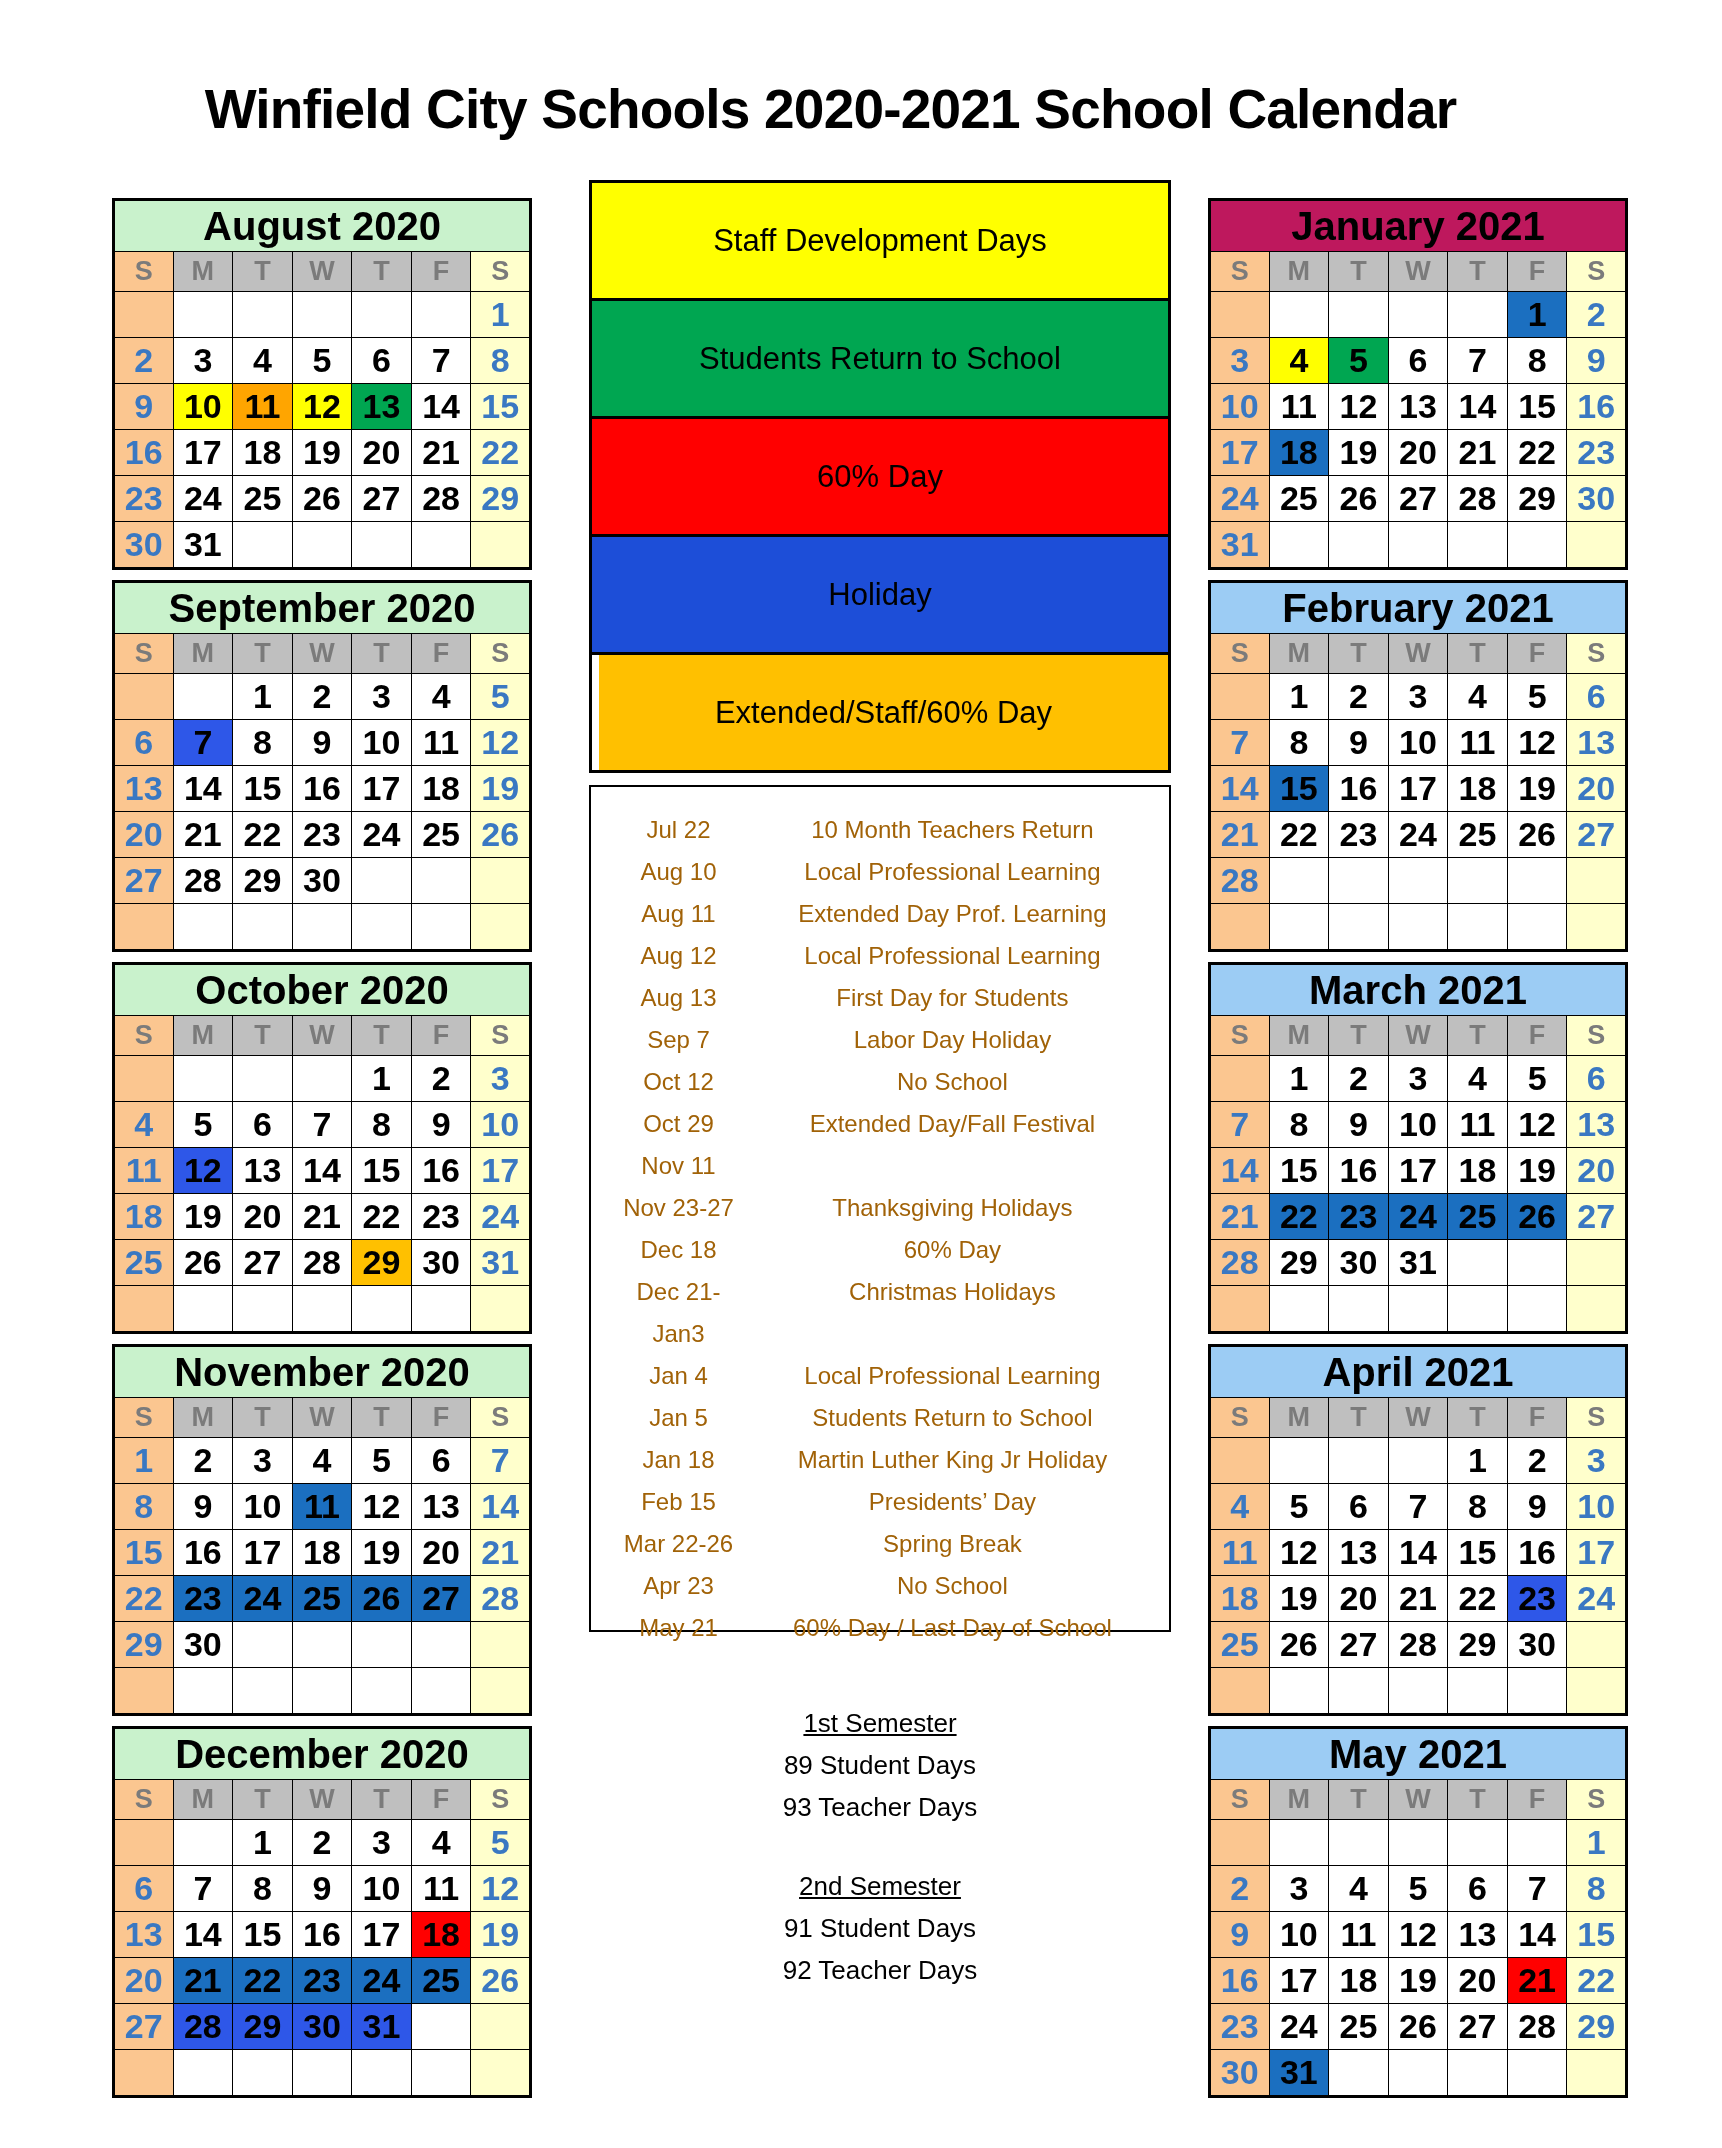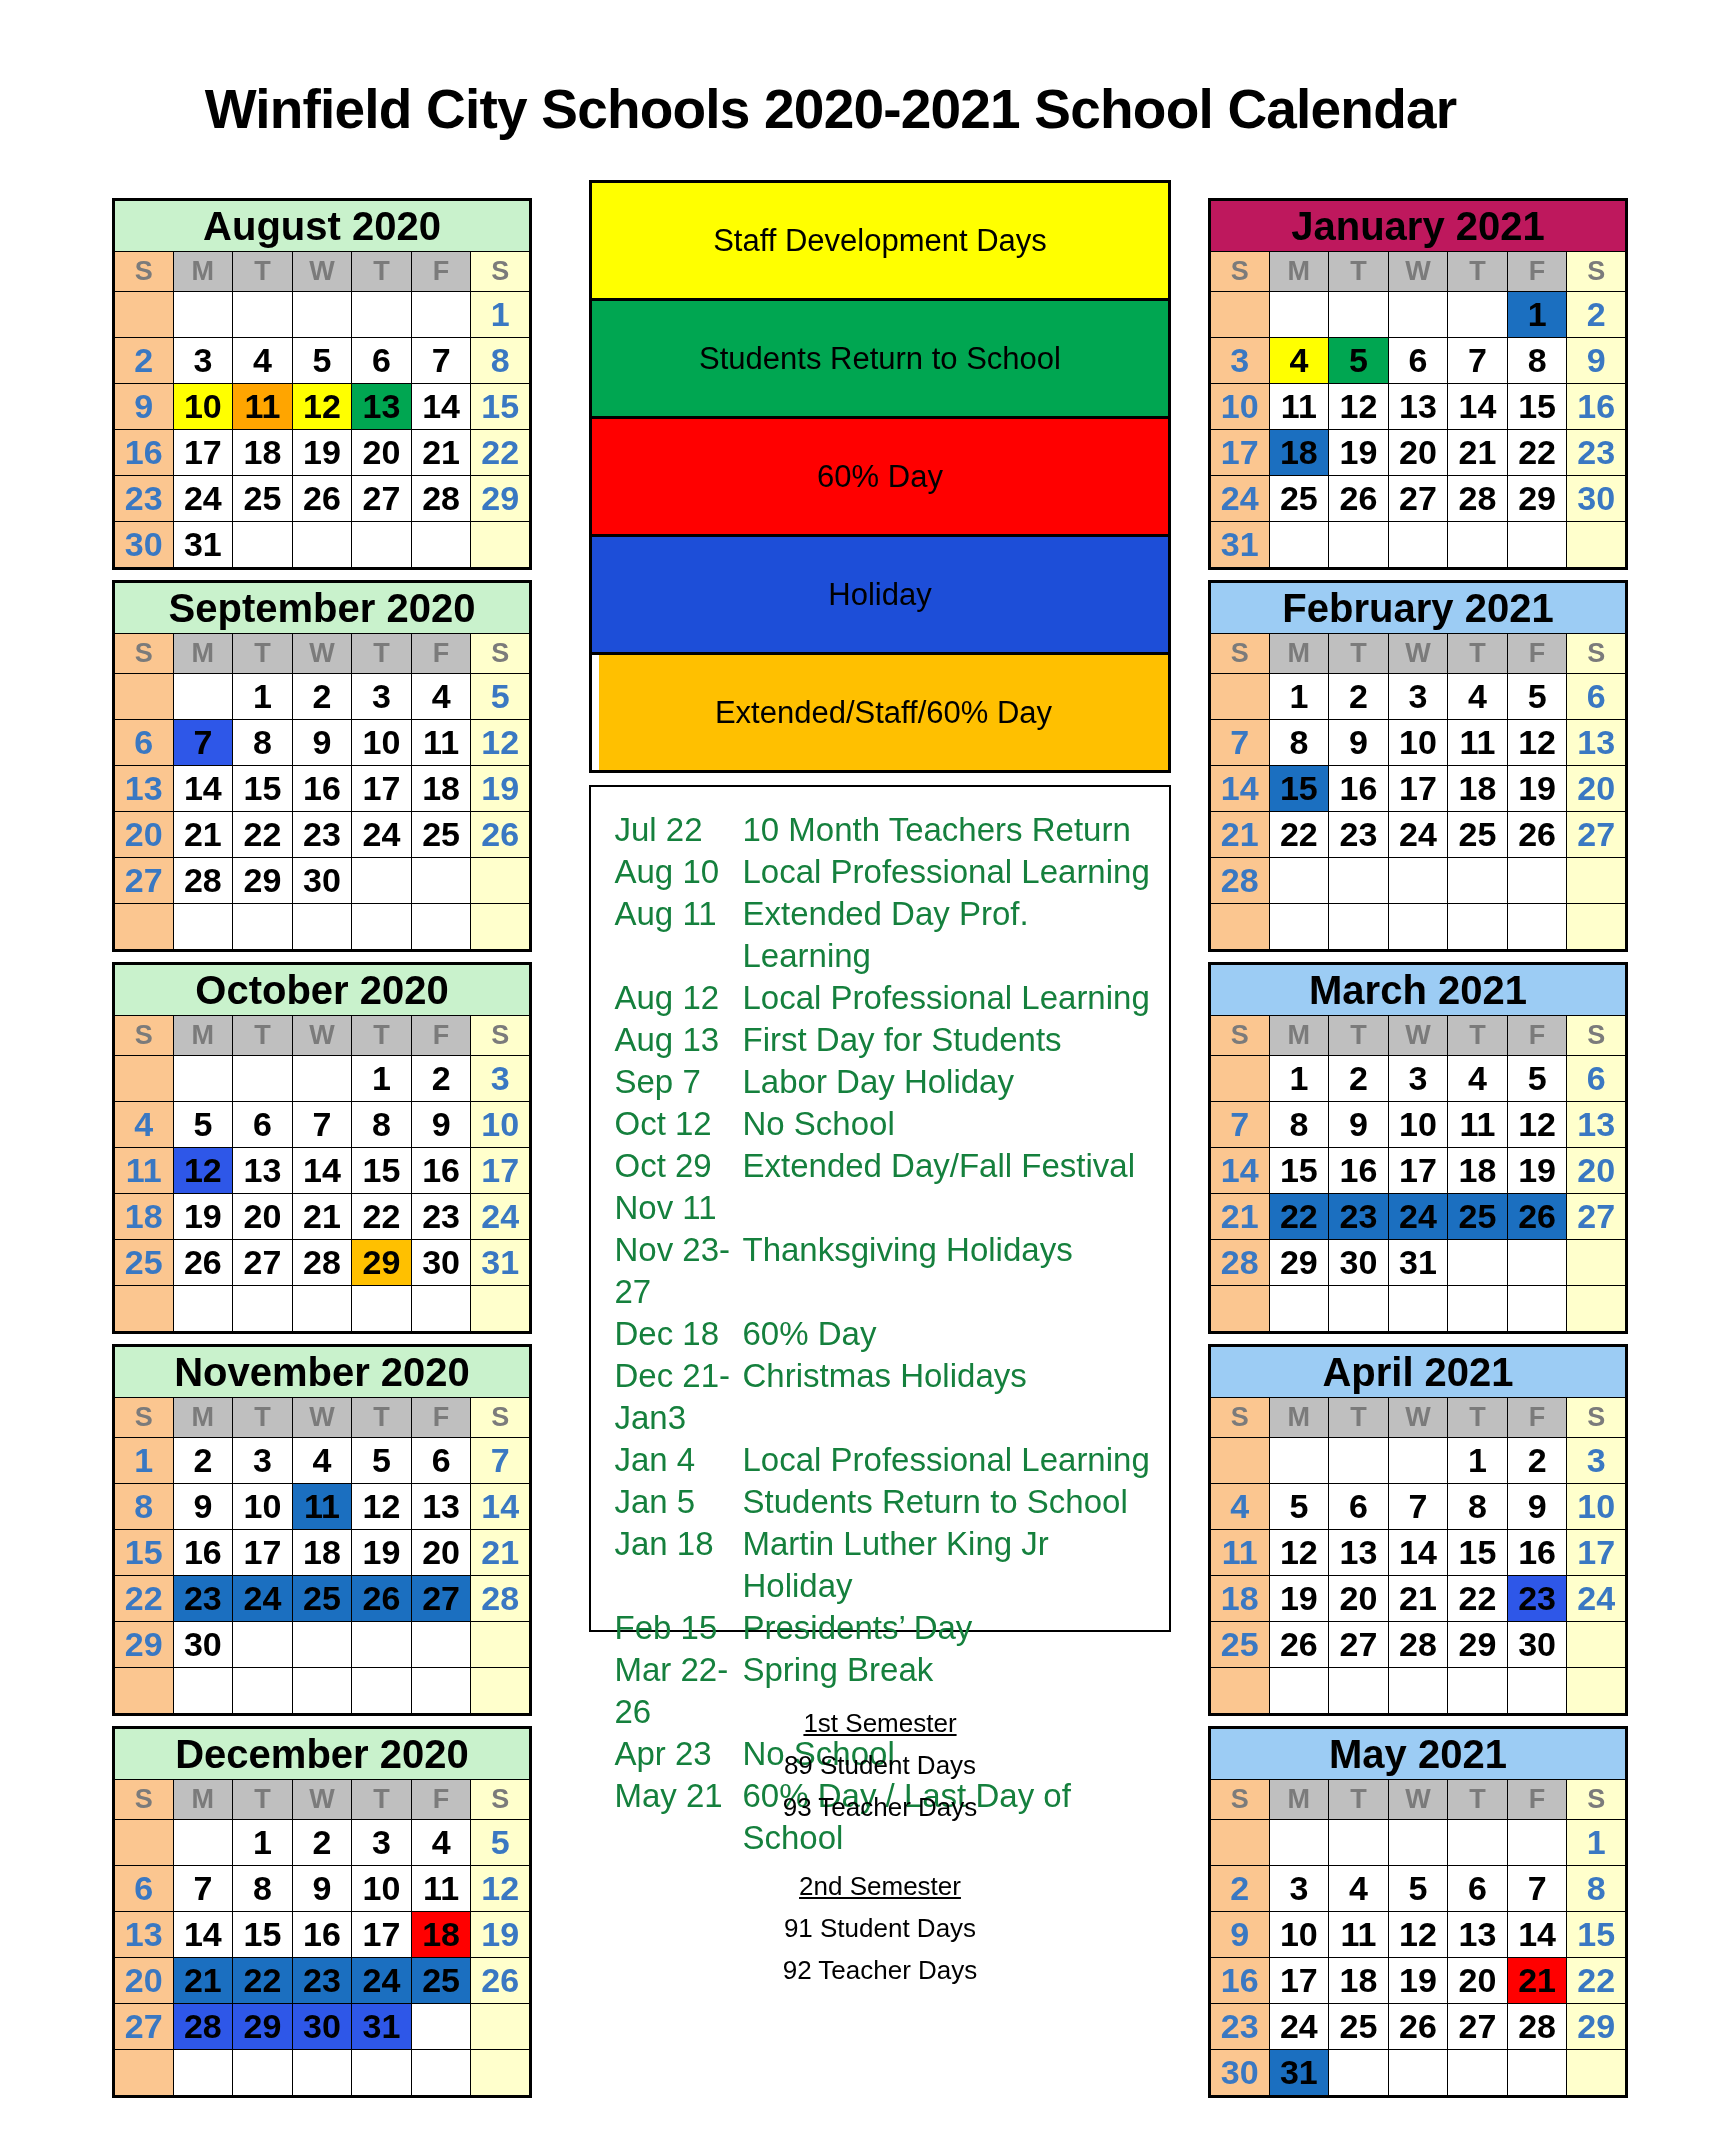--- a/index.html
+++ b/index.html
@@ -22,21 +22,21 @@
   td.sat{background:#ffffcc;color:#3a78c2;}
   td.wd{background:#ffffff;color:#000;}
   td.hl{color:#000;}
   #legend{position:absolute;left:589px;top:180px;width:582px;height:593px;border:3.4px solid #000;
           box-sizing:border-box;display:flex;flex-direction:column;background:#fff;}
   .legend-item{flex:1 1 0;display:flex;align-items:center;justify-content:center;
                font-size:31px;color:#000;border-bottom:3.4px solid #000;}
   .legend-item:last-child{border-bottom:none;}
   #keydates{position:absolute;left:589px;top:785px;width:582px;height:847px;border:2.5px solid #000;
             box-sizing:border-box;padding:22px 6.7px 0 23.5px;background:#fff;}
-  .kd-row{display:flex;font-size:33px;line-height:42px;color:#15803d;}
+  .kd-row{display:flex;font-size:24px;line-height:42px;color:#a16207;text-align:center;}
   .kd-date{width:128px;flex:0 0 auto;}
   .kd-event{flex:1;}
   #semesters{position:absolute;left:589px;top:1702px;width:582px;text-align:center;
              font-size:26px;line-height:42px;color:#000;}
   .sem-block{margin-bottom:37px;}
   .sem-title{text-decoration:underline;}
 </style>
 </head>
 <body>
 

